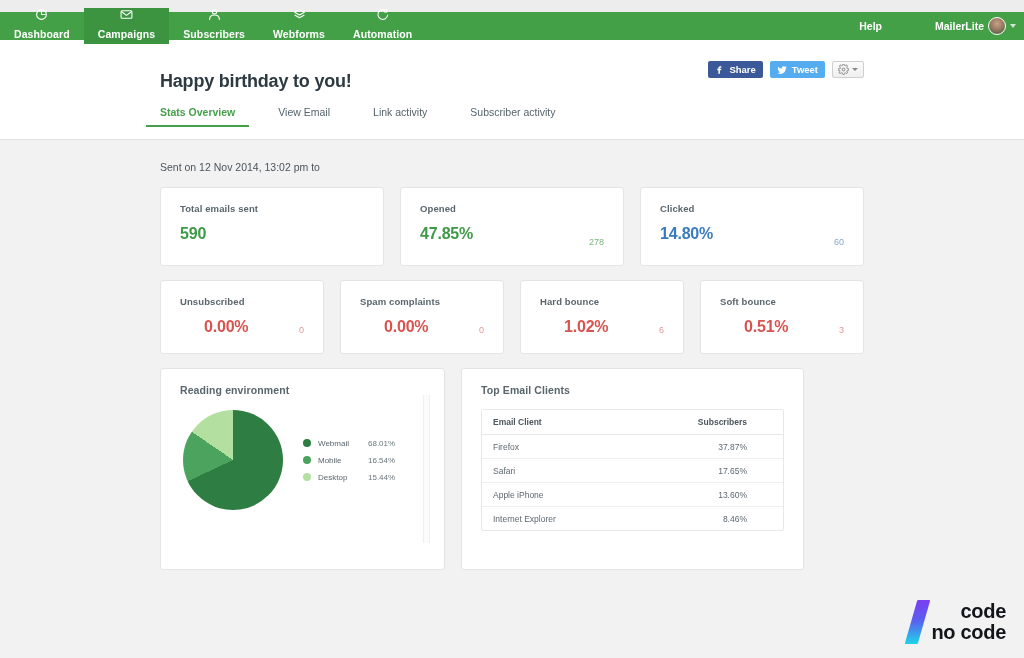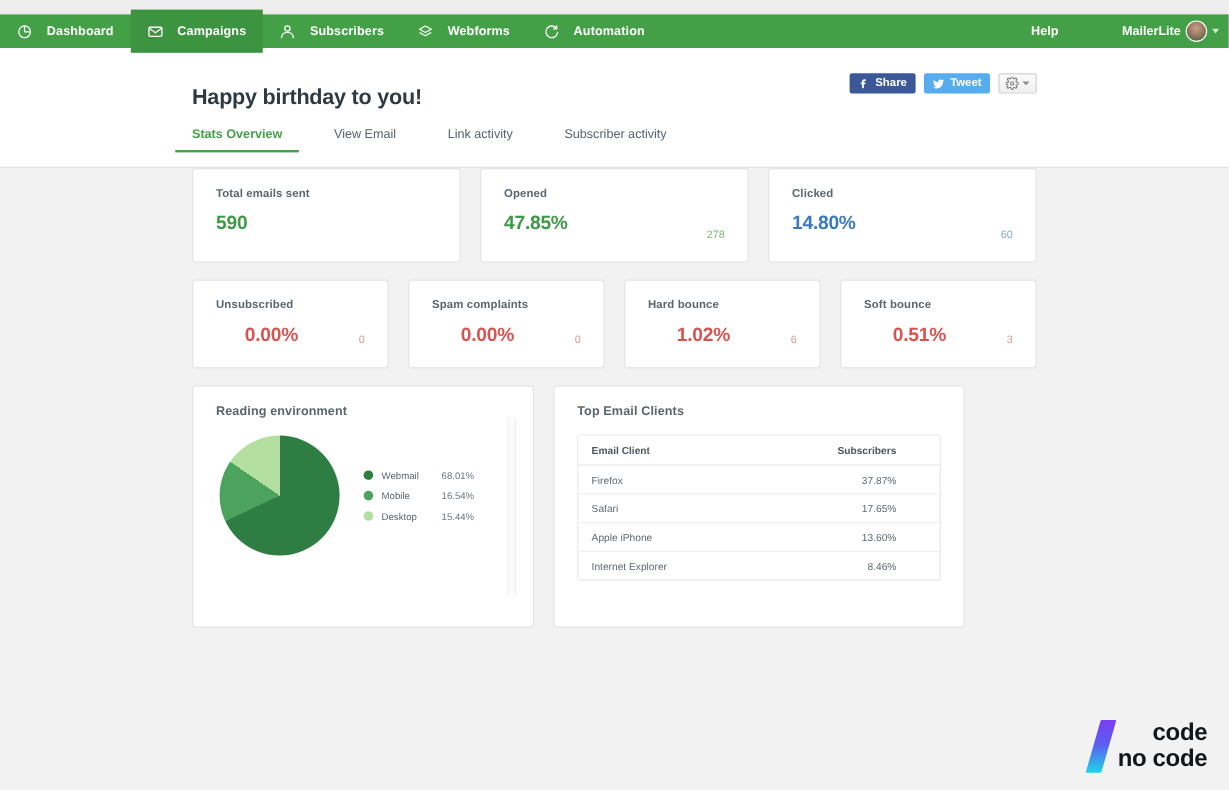--- a/index.html
+++ b/index.html
@@ -15,24 +15,24 @@
   
   .top-strip { height: 12px; background: #ededed; width: 100%; }
 
   
   .navbar {
     height: 28px; background: #43a047; display: flex; align-items: center;
     position: relative;
   }
   .nav-left { display: flex; align-items: center; height: 28px; }
   .nav-item {
-    display: flex; align-items: center; gap: 12px;
+    display: flex; align-items: center; gap: 7px;
     height: 36px; padding: 0 14px;
     color: #ffffff; font-size: 10.5px; font-weight: bold;
-    letter-spacing: .1px; white-space: nowrap; cursor: pointer;
+    letter-spacing: .1px; white-space: nowrap; cursor: pointer; flex-direction: column;
   }
   .nav-item.active { background: #3c9440; }
   .nav-icon { width: 13px; height: 13px; display: inline-block; flex: 0 0 13px; }
   .nav-icon svg { display: block; width: 13px; height: 13px; }
   .nav-right {
     position: absolute; right: 8px; top: 0; height: 28px;
     display: flex; align-items: center; gap: 13px;
   }
   .nav-help { color: #ffffff; font-size: 10.5px; font-weight: bold; cursor: pointer; }
   .nav-user { display: flex; align-items: center; gap: 4px; cursor: pointer; margin-left: 40px; }
@@ -267,20 +267,21 @@
         <div class="tab active">Stats Overview</div>
         <div class="tab">View Email</div>
         <div class="tab">Link activity</div>
         <div class="tab">Subscriber activity</div>
       </div>
     </div>
   </div>
 
   <div class="content">
 
+    <div class="sent-line">Sent on 12 Nov 2014, 13:02 pm to</div>
 
     <div class="card-row">
       <div class="card stat-card tall">
         <div class="stat-label">Total emails sent</div>
         <div class="stat-value green">590</div>
       </div>
       <div class="card stat-card tall">
         <div class="stat-label">Opened</div>
         <div class="stat-value green">47.85%</div>
         <div class="stat-count green">278</div>

